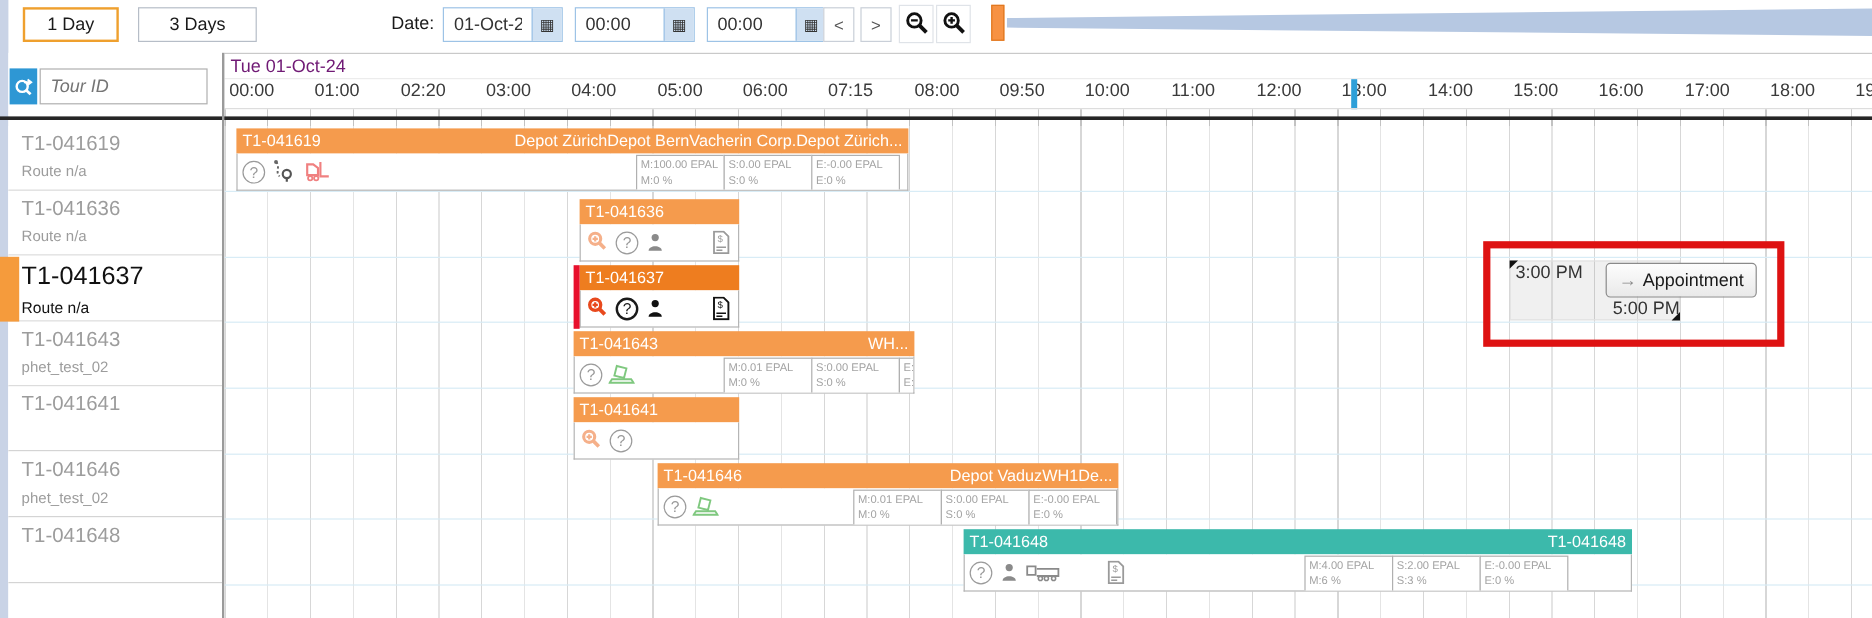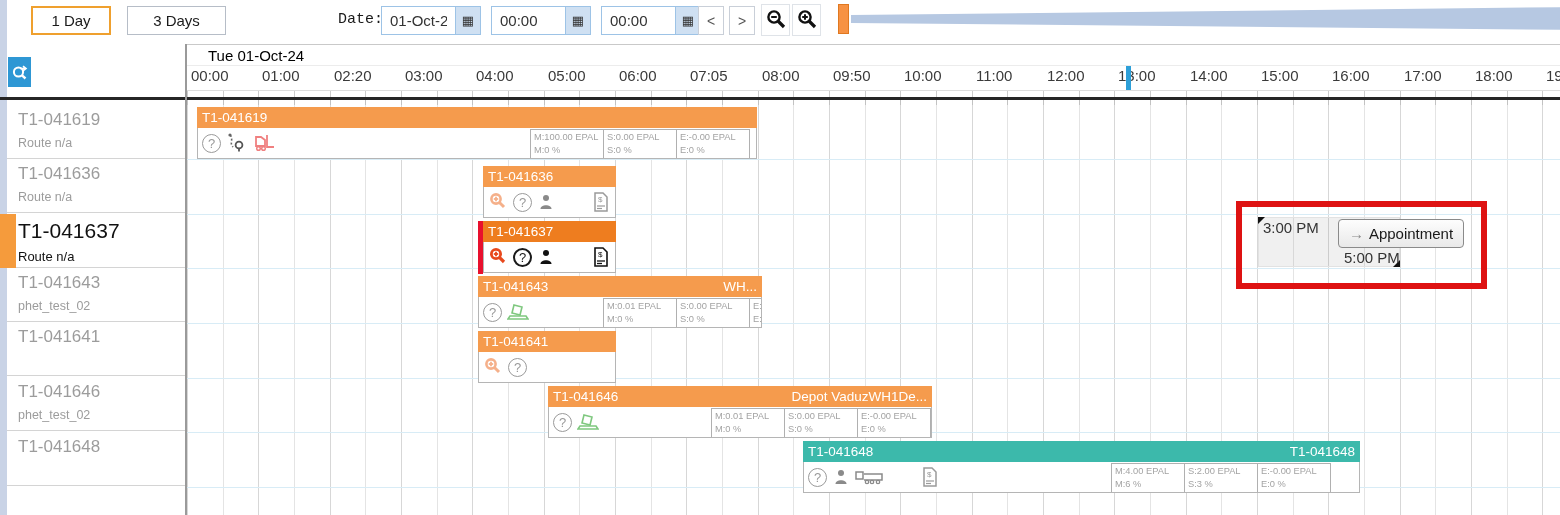--- a/index.html
+++ b/index.html
@@ -1,21 +1,21 @@
 <!DOCTYPE html>
 <html><head>
 <meta charset="utf-8">
 <style>
   html,body{margin:0;padding:0;background:#fff;}
   .app{position:relative;width:1560px;height:515px;overflow:hidden;
        font-family:"Liberation Sans", sans-serif;background:#fff;color:#222;}
   
   .vscroll{position:absolute;left:0;top:0;width:7px;height:515px;background:#c9d3e6;}
   
-  .toolbar{position:absolute;left:20px;top:0;width:1322px;height:44px;background:#fff;}
+  .toolbar{position:absolute;left:8px;top:0;width:1322px;height:44px;background:#fff;}
   .btn{position:absolute;top:6px;height:29px;box-sizing:border-box;border:1px solid #b6bdc7;
        background:#fff;font-size:15px;color:#1a1a1a;display:flex;align-items:center;justify-content:center;cursor:pointer;}
   .btn.sel{border:2px solid #efa02e;}
   .lbl{position:absolute;top:11px;font-size:15px;color:#1a1a1a;}
   .inpwrap{position:absolute;top:6px;height:29px;box-sizing:border-box;border:1px solid #9dc3e6;background:#fff;display:flex;}
   .inpwrap input{border:0;outline:0;flex:1;min-width:0;font-size:15px;color:#333;padding:0 8px;
        font-family:"Liberation Sans", sans-serif;background:transparent;}
   .gridbtn{width:24px;border-left:1px solid #9dc3e6;background:#cfe0f2;display:flex;align-items:center;justify-content:center;
        font-size:13px;color:#333;cursor:pointer;}
   .smallbtn{position:absolute;top:6px;width:26px;height:29px;box-sizing:border-box;border:1px solid #c9cfd8;background:#fff;
@@ -23,21 +23,21 @@
   .zoombtn{position:absolute;top:4px;width:29px;height:32px;box-sizing:border-box;border:1px solid #dfe3e8;background:#fff;
        display:flex;align-items:center;justify-content:center;cursor:pointer;}
   .slider-handle{position:absolute;left:818px;top:4px;width:11px;height:30px;background:#f79243;border:1px solid #e07820;box-sizing:border-box;cursor:pointer;}
   .slider-track{position:absolute;left:831px;top:4px;cursor:pointer;}
   
   .searchzone{position:absolute;left:7px;top:44px;width:178px;height:53px;background:#fff;}
   .searchbtn{position:absolute;left:1px;top:13px;width:23px;height:30px;background:#2e97d4;display:flex;align-items:center;justify-content:center;cursor:pointer;}
   .tourinp{position:absolute;left:26px;top:13px;width:140px;height:30px;box-sizing:border-box;border:1px solid #b0b0b0;
        font-size:15px;font-style:italic;color:#9a9a9a;padding:0 8px;outline:0;font-family:"Liberation Sans", sans-serif;}
   .thead{position:absolute;left:187px;top:44px;width:1373px;height:53px;overflow:hidden;background:#fff;border-top:1px solid #c9c9c9;}
-  .thead-date{position:absolute;left:5px;top:2px;font-size:15px;color:#000000;margin-left:16px;}
+  .thead-date{position:absolute;left:5px;top:2px;font-size:15px;color:#701a75;}
   .thead-sep{position:absolute;left:0;top:20px;width:1373px;height:1px;background:#ececec;}
   .hlabel{position:absolute;top:22px;font-size:15px;color:#3a3a3a;white-space:nowrap;}
   .now-marker{position:absolute;left:939px;top:21px;width:5px;height:25px;background:#2d9fd8;}
   .head-ticks{position:absolute;left:0;top:45px;width:1373px;height:8px;border-top:1px solid #ddd;
        background:repeating-linear-gradient(to right,#cccccc 0 1px,transparent 1px 35.67px);}
   .blackline{position:absolute;left:0;top:97px;width:1560px;height:3px;background:#262626;}
   .vdivider{position:absolute;left:185px;top:44px;width:2px;height:471px;background:#9a9a9a;}
   
   .sidebar{position:absolute;left:7px;top:100px;width:178px;height:415px;background:#fff;}
   .srow{position:absolute;left:0;width:178px;height:54px;border-bottom:1px solid #d4d4d4;box-sizing:border-box;cursor:pointer;background:#fff;}
@@ -87,21 +87,21 @@
 
 <div class="app">
 
   <div class="vscroll"></div>
 
   <div class="toolbar">
     <div class="btn sel" style="left:11px;width:80px;">1 Day</div>
     <div class="btn" style="left:107px;width:99px;">3 Days</div>
     <div class="btn" style="left:213px;width:97px;margin-top:47px;">1 Week</div>
 
-    <div class="lbl" style="left:318px;font-family:Liberation Mono, monospace;">Date:</div>
+    <div class="lbl" style="left:318px;">Date:</div>
     <div class="inpwrap" style="left:361px;width:100px;">
       <input value="01-Oct-24" style="">
       <div class="gridbtn">
           <span>▦</span>
         </div>
     </div>
     <div class="inpwrap" style="left:471px;width:100px;">
       <input value="00:00" style="">
       <div class="gridbtn">
           <span>▦</span>
@@ -148,33 +148,34 @@
   <div class="searchzone">
     <div class="searchbtn">
       <span class="icn">
         <svg width="18" height="18" viewBox="0 0 18 18">
             <circle cx="7.5" cy="9" r="4.6" fill="none" stroke="#fff" stroke-width="2"></circle>
             <line x1="10.8" y1="12.2" x2="14.5" y2="15.5" stroke="#fff" stroke-width="2.4"></line>
             <path d="M9 5.5 H14.5 M12 3.2 L15 5.5 L12 7.8" fill="none" stroke="#fff" stroke-width="1.6"></path>
           </svg>
       </span>
     </div>
+    <input class="tourinp" placeholder="Tour ID" style="">
   </div>
 
   <div class="thead">
     <div class="thead-date">Tue 01-Oct-24</div>
     <div class="thead-sep"></div>
     <div class="hlabel" style="left:4px">00:00</div>
     <div class="hlabel" style="left:75px">01:00</div>
     <div class="hlabel" style="left:147px">02:20</div>
     <div class="hlabel" style="left:218px">03:00</div>
     <div class="hlabel" style="left:289px">04:00</div>
     <div class="hlabel" style="left:361px">05:00</div>
     <div class="hlabel" style="left:432px">06:00</div>
-    <div class="hlabel" style="left:503px">07:05</div>
+    <div class="hlabel" style="left:503px">07:15</div>
     <div class="hlabel" style="left:575px">08:00</div>
     <div class="hlabel" style="left:646px">09:50</div>
     <div class="hlabel" style="left:717px">10:00</div>
     <div class="hlabel" style="left:789px">11:00</div>
     <div class="hlabel" style="left:860px">12:00</div>
     <div class="hlabel" style="left:931px">13:00</div>
     <div class="hlabel" style="left:1003px">14:00</div>
     <div class="hlabel" style="left:1074px">15:00</div>
     <div class="hlabel" style="left:1145px">16:00</div>
     <div class="hlabel" style="left:1217px">17:00</div>
@@ -225,20 +226,21 @@
     <div class="rline" style="top:114px"></div>
     <div class="rline" style="top:168px"></div>
     <div class="rline" style="top:223px"></div>
     <div class="rline" style="top:278px"></div>
     <div class="rline" style="top:332px"></div>
     <div class="rline" style="top:387px"></div>
 
     <div class="bar" style="left:10px;top:7px;width:560px;">
       <div class="bar-head">
           <span>T1-041619</span>
+          <span>Depot ZürichDepot BernVacherin Corp.Depot Zürich...</span>
         </div>
       <div class="bar-body">
         <span class="help">?</span>
         <span class="icn">
           <svg width="22" height="22" viewBox="0 0 22 22">
               <path d="M4 3 C8 7,3 11,7 15" fill="none" stroke="#666" stroke-width="1.6" stroke-dasharray="2 2"></path>
               <circle cx="4" cy="3" r="1.6" fill="#666"></circle>
               <circle cx="13" cy="13" r="3.4" fill="none" stroke="#555" stroke-width="1.8"></circle>
               <path d="M13 16.4 L13 19.5" stroke="#555" stroke-width="1.8"></path>
             </svg>
@@ -431,21 +433,21 @@
             </svg>
         </span>
         <span class="icn" style="margin-left:32px;">
           <svg width="16" height="20" viewBox="0 0 16 20">
               <path d="M2 1 H10 L14 5 V19 H2 Z" fill="none" stroke="#9a9a9a" stroke-width="1.5"></path>
               <text x="5" y="10" font-size="8" fill="#9a9a9a">$</text>
               <line x1="4" y1="14" x2="12" y2="14" stroke="#9a9a9a" stroke-width="1.2"></line>
               <line x1="4" y1="16.5" x2="9" y2="16.5" stroke="#9a9a9a" stroke-width="1.2"></line>
             </svg>
         </span>
-        <div class="iboxes" style="right:2px;width:246px;">
+        <div class="iboxes" style="right:2px;width:246px;padding-left:24px;">
           <div class="ibox" style="left:0">
               <div>M:4.00 EPAL</div>
               <div>M:6 %</div>
             </div>
           <div class="ibox" style="left:73px">
               <div>S:2.00 EPAL</div>
               <div>S:3 %</div>
             </div>
           <div class="ibox" style="left:146px">
               <div>E:-0.00 EPAL</div>

